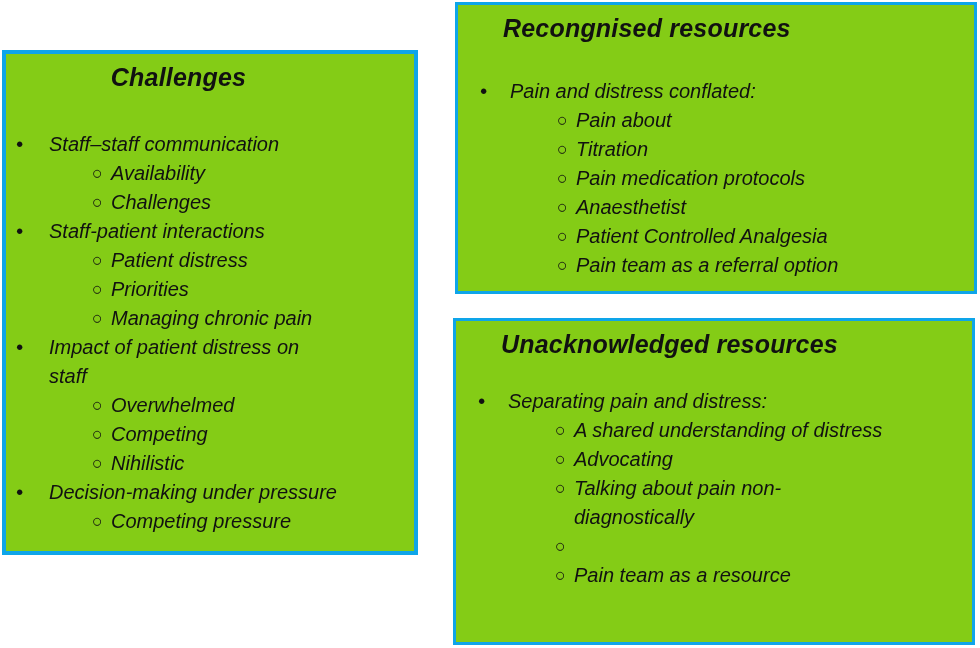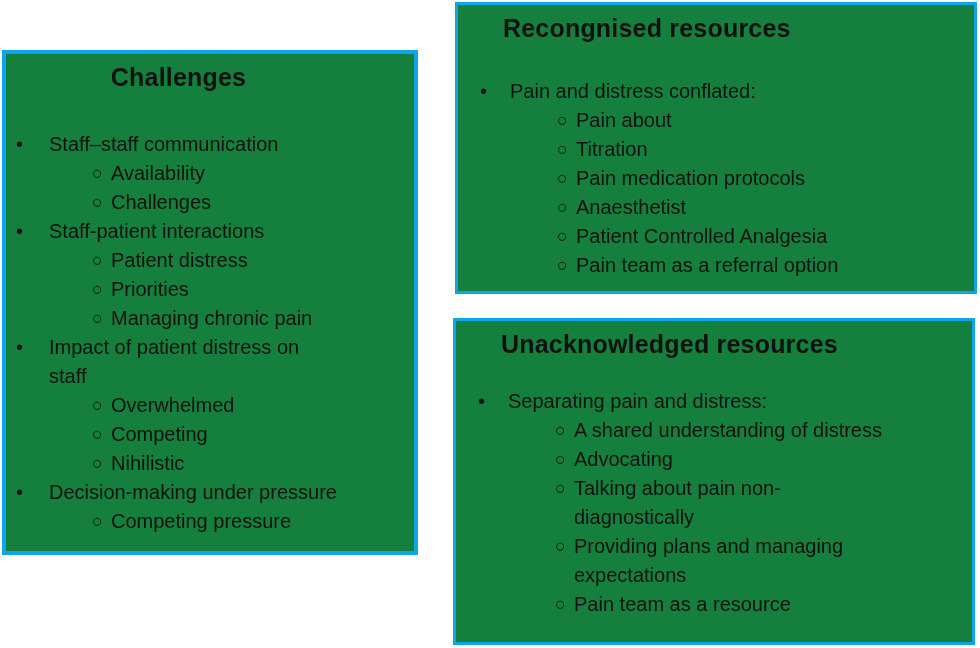--- a/index.html
+++ b/index.html
@@ -11,21 +11,22 @@
     position: relative;
     width: 980px;
     height: 648px;
     font-family: "Liberation Sans", sans-serif;
     color: #111111;
   }
   .box {
     position: absolute;
     box-sizing: border-box;
     border: 4px solid #0ea5e9;
-    background: #15803d;
+    background: #84cc16;
+    font-style: italic;
   }
   #box-challenges {
     left: 2px; top: 50px;
     width: 416px; height: 505px;
   }
   #box-recognised {
     left: 455px; top: 2px;
     width: 522px; height: 292px;
     border-width: 3px;
   }
@@ -198,21 +199,20 @@
     <div class="sub">
       <span class="bullet b2">○</span>
       <span class="label">Advocating</span>
     </div>
     <div class="sub">
       <span class="bullet b2">○</span>
       <span class="label">Talking about pain non-diagnostically</span>
     </div>
     <div class="sub">
       <span class="bullet b2">○</span>
-      <span class="label">Providing plans and managing expectations</span>
     </div>
     <div class="sub">
       <span class="bullet b2">○</span>
       <span class="label">Pain team as a resource</span>
     </div>
 
   </div>
 </div>
 
 </body></html>

